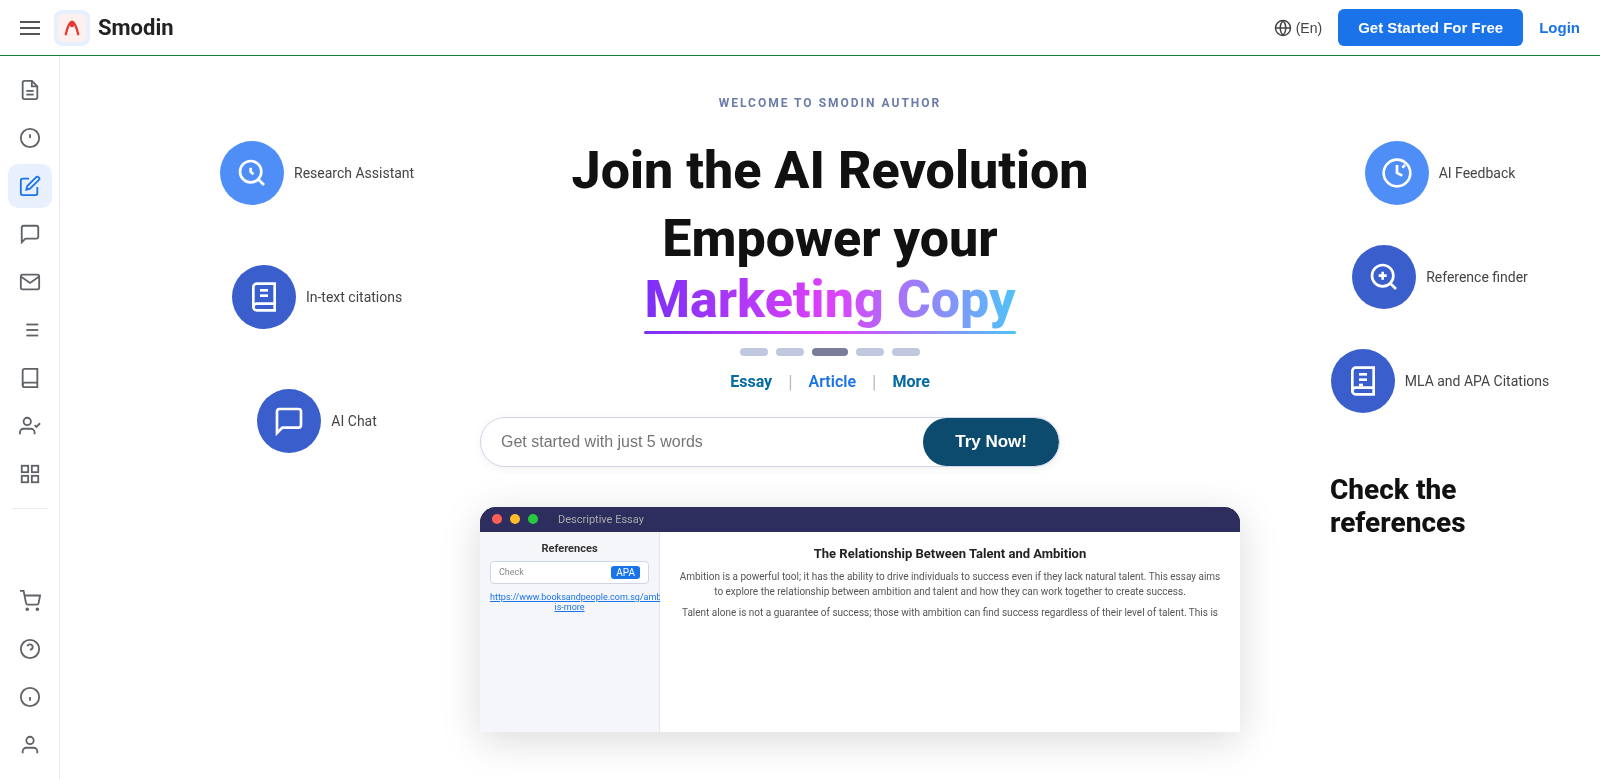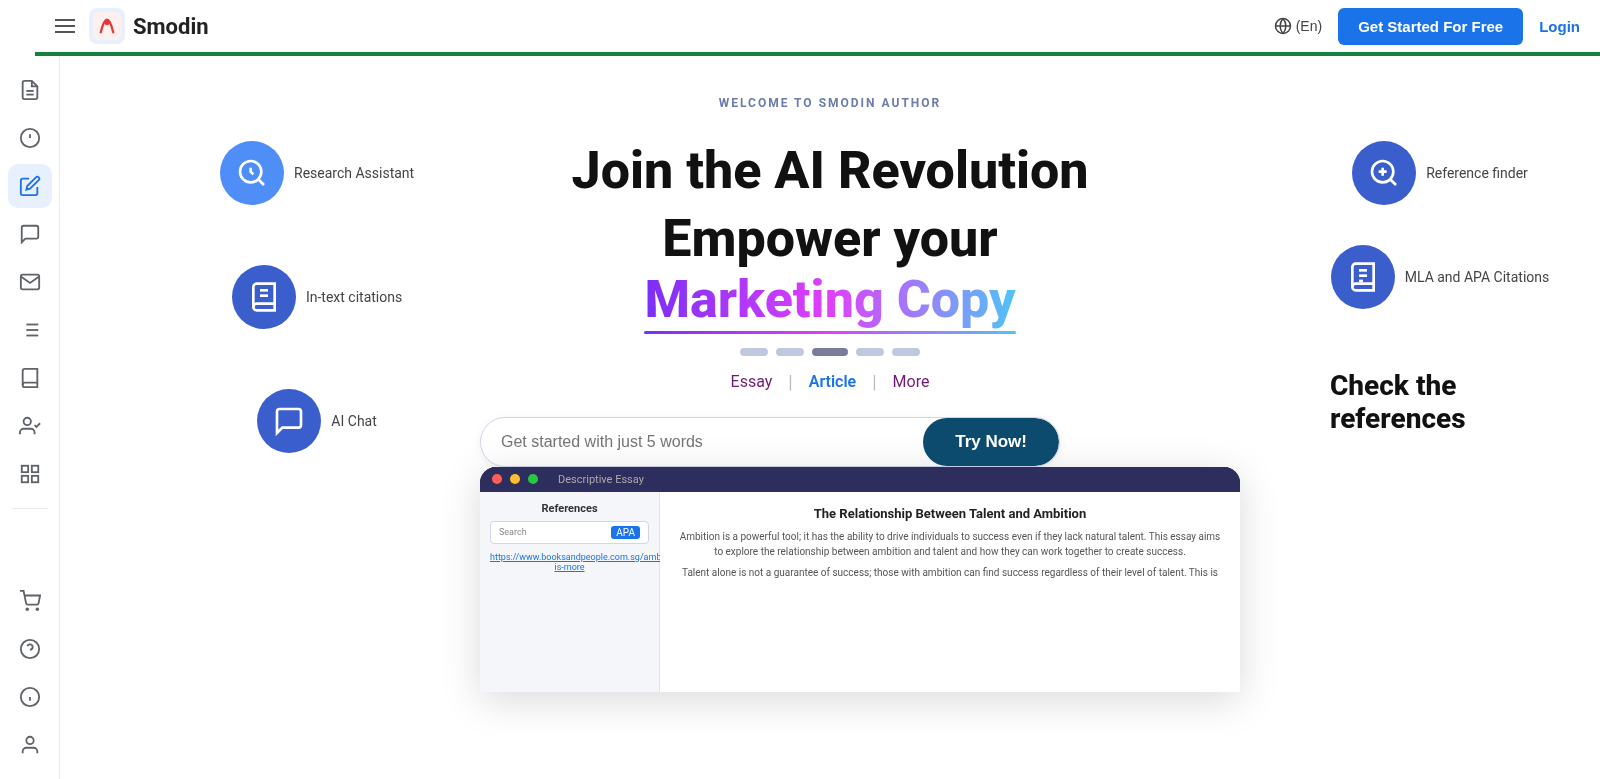--- a/index.html
+++ b/index.html
@@ -5,26 +5,25 @@
     * { box-sizing: border-box; margin: 0; padding: 0; }
     body { font-family: -apple-system, BlinkMacSystemFont, 'Segoe UI', Roboto, sans-serif; background: #fff; overflow-x: hidden; }
 
     
     .navbar {
       display: flex;
       align-items: center;
       justify-content: space-between;
       height: 56px;
       padding: 0 20px;
-      border-bottom: 4px solid #15803d;
+      border-bottom: 1px solid #15803d;
       background: #fff;
       position: fixed;
       top: 0; left: 0; right: 0;
       z-index: 100;
-      margin-left: 35px;
     }
     .navbar-left { display: flex; align-items: center; gap: 14px; }
     .hamburger-icon { cursor: pointer; display: flex; flex-direction: column; gap: 4px; }
     .hamburger-icon span { display: block; width: 20px; height: 2px; background: #555; }
     .logo-wrapper { display: flex; align-items: center; gap: 8px; }
     .logo-icon {
       width: 36px; height: 36px;
       background: #e8f0fe;
       border-radius: 8px;
       display: flex; align-items: center; justify-content: center;
@@ -221,22 +220,22 @@
     
     .content-tabs {
       display: flex;
       align-items: center;
       justify-content: center;
       gap: 0;
       margin-bottom: 20px;
     }
     .tab-item {
       font-size: 16px;
-      font-weight: 400;
-      color: #701a75;
+      font-weight: 700;
+      color: #0369a1;
       padding: 6px 16px;
       cursor: pointer;
       text-decoration: none;
     }
     .tab-item.active { color: #1a73e8; font-weight: 600; }
     .tab-divider { color: #bbb; font-size: 18px; }
 
     
     .search-bar {
       display: flex;
@@ -264,20 +263,21 @@
       border-radius: 40px;
       padding: 14px 32px;
       font-size: 17px;
       font-weight: 700;
       cursor: pointer;
       white-space: nowrap;
     }
 
     
     .preview-container {
+      margin-top: 40px;
       width: 760px;
       background: #1a1a2e;
       border-radius: 16px 16px 0 0;
       overflow: hidden;
       box-shadow: 0 8px 40px rgba(0,0,0,0.15);
     }
     .preview-toolbar {
       background: #2d2d5e;
       padding: 6px 12px;
       display: flex;
@@ -562,36 +562,46 @@
           <div class="preview-toolbar">
             <div class="preview-dot red"></div>
             <div class="preview-dot yellow"></div>
             <div class="preview-dot green"></div>
             <span style="color:#aaa; font-size:11px; margin-left:12px;">Descriptive Essay</span>
           </div>
           <div class="preview-body">
             <div class="preview-sidebar-inner">
               <div class="preview-ref-title">References</div>
               <div class="preview-search-bar-inner">
-                <span>Search</span>
+                <span>Check</span>
                 <span style="background:#1a73e8; color:#fff; border-radius:3px; padding:1px 5px; font-size:10px;">APA</span>
               </div>
               <span class="preview-link">https://www.booksandpeople.com.sg/ambition-is-more</span>
             </div>
             <div class="preview-main-inner">
               <div class="preview-title-text">The Relationship Between Talent and Ambition</div>
               <p class="preview-body-text">Ambition is a powerful tool; it has the ability to drive individuals to success even if they lack natural talent. This essay aims to explore the relationship between ambition and talent and how they can work together to create success.</p>
               <p class="preview-body-text" style="margin-top:6px;">Talent alone is not a guarantee of success; those with ambition can find success regardless of their level of talent. This is</p>
             </div>
           </div>
         </div>
       </div>
 
       <div class="hero-right" style="position:absolute; right:30px; top:0;">
         <div class="feature-item">
+          <div class="feature-icon light-blue">
+            <svg viewBox="0 0 24 24" fill="none" stroke="#fff" stroke-width="2">
+                <circle cx="12" cy="12" r="10"></circle>
+                <polyline points="12,6 12,12 16,14"></polyline>
+                <path d="M16 8l2-2"></path>
+              </svg>
+          </div>
+          <span class="feature-label">AI Feedback</span>
+        </div>
+        <div class="feature-item">
           <div class="feature-icon">
             <svg viewBox="0 0 24 24" fill="none" stroke="#fff" stroke-width="2">
                 <circle cx="11" cy="11" r="8"></circle>
                 <line x1="21" y1="21" x2="16.65" y2="16.65"></line>
                 <path d="M8 11h6M11 8v6"></path>
               </svg>
           </div>
           <span class="feature-label">Reference finder</span>
         </div>
         <div class="feature-item">

